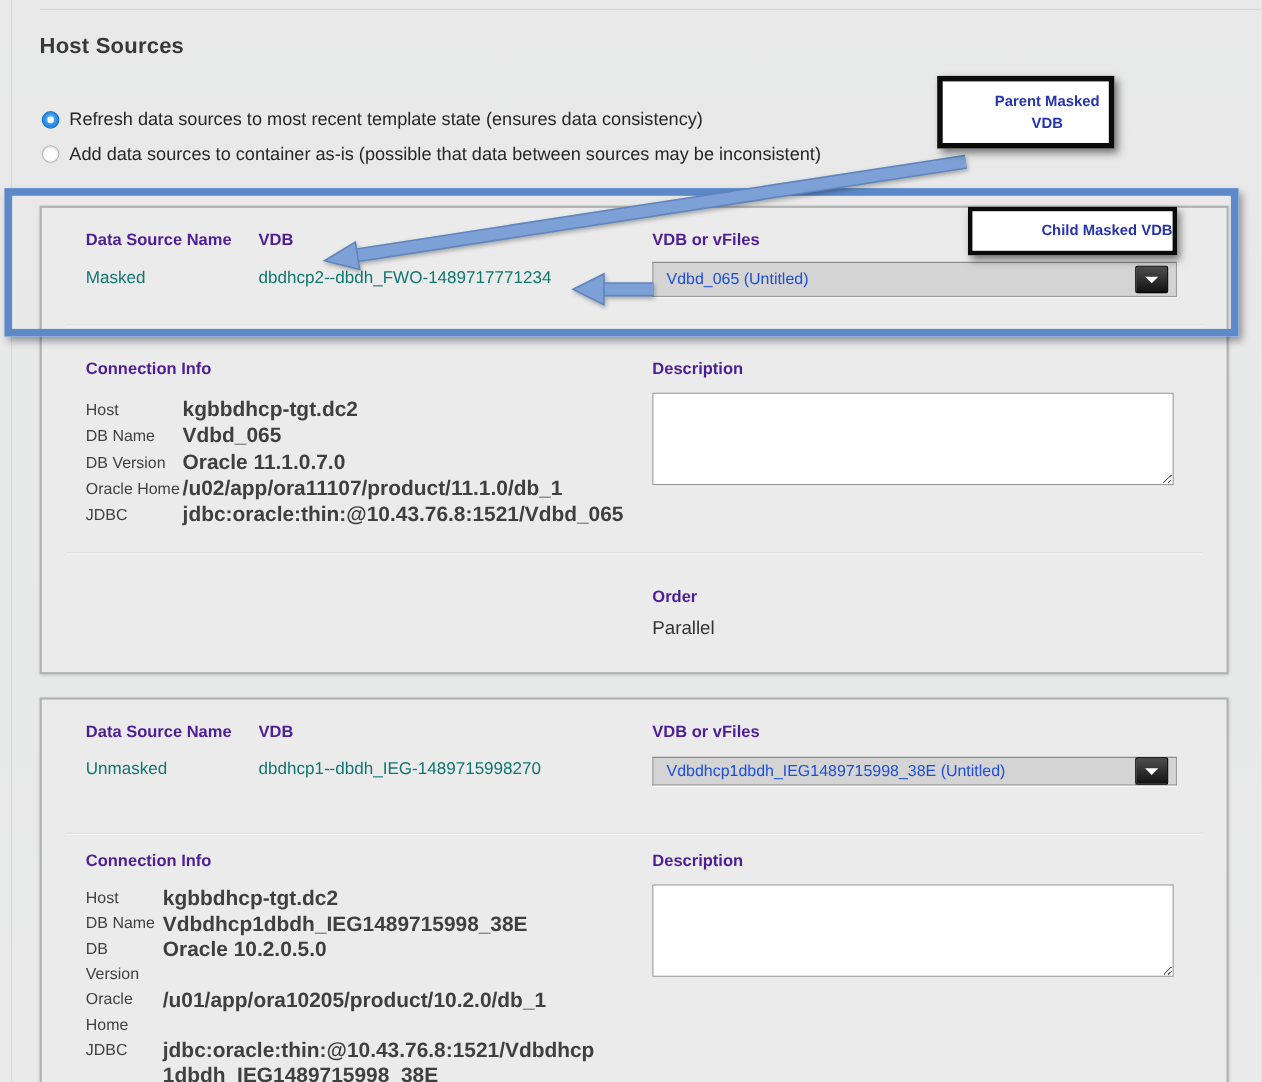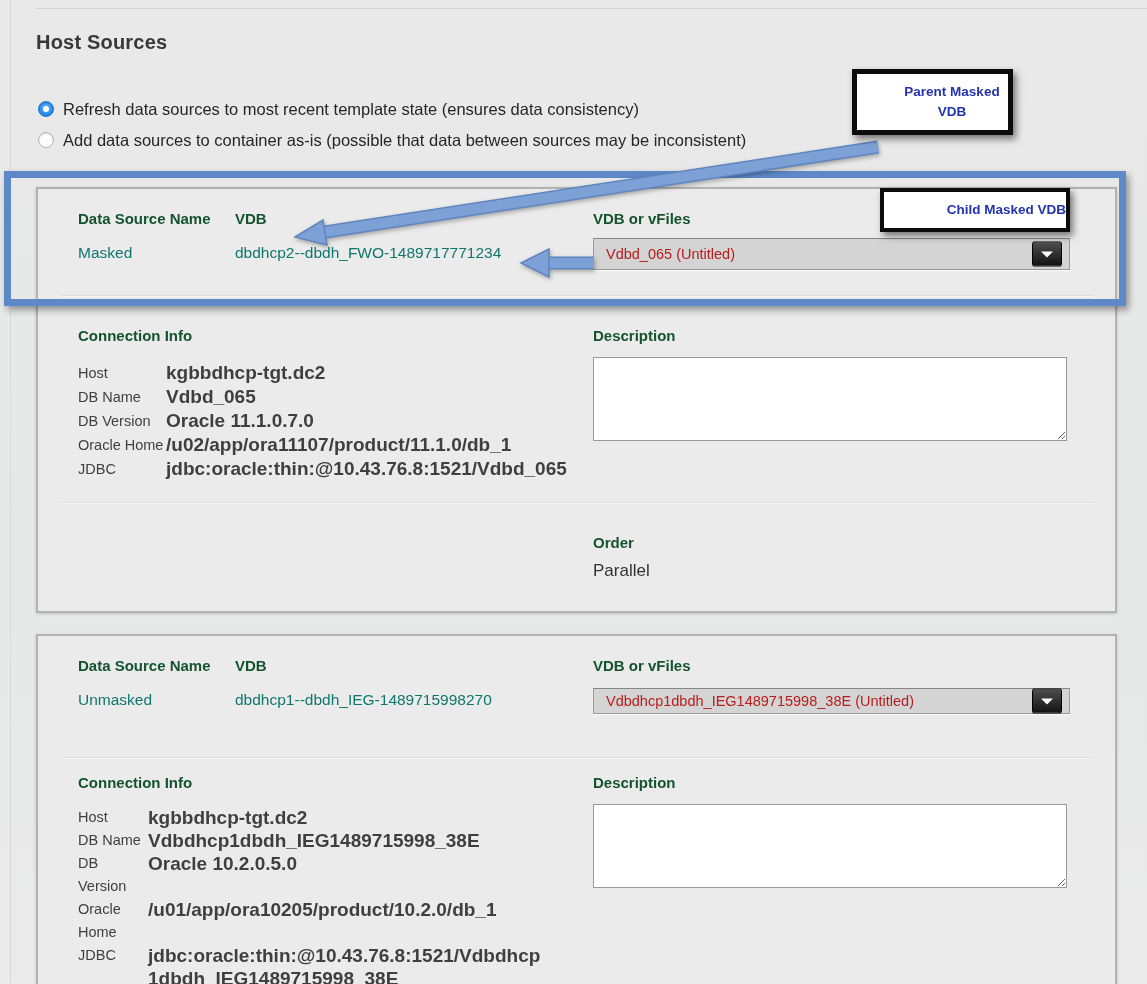--- a/index.html
+++ b/index.html
@@ -19,32 +19,32 @@
   .radio{width:16px;height:16px;border-radius:50%;background:#fdfdfd;border:1px solid #b5b5b5;
          box-shadow:inset 0 1px 2px rgba(0,0,0,.14);flex:0 0 16px;}
   .radio.on{background:radial-gradient(circle at 50% 40%,#6cb5ff 0%,var(--radio) 70%);border-color:#1674d2;}
   .radio.on::after{content:"";display:block;width:6px;height:6px;margin:4px auto;border-radius:50%;background:#fff;}
   .opt-label{font-size:16.5px;color:#262626;white-space:nowrap;}
   
   .panel{position:absolute;left:36px;width:1081px;background:#ebebeb;border:2px solid #b2b2b2;
          box-shadow:0 1px 3px rgba(0,0,0,.18);z-index:1;}
   .p1{top:187px;height:426px}
   .p2{top:634px;height:366px}
-  .hdr{position:absolute;font-size:15px;font-weight:bold;color:#14532d;white-space:nowrap;}
+  .hdr{position:absolute;font-size:15px;font-weight:bold;color:#4c1d95;white-space:nowrap;}
   .val{position:absolute;font-size:15.5px;color:#0f766e;white-space:nowrap;}
   .name-hdr{left:40px;top:21px}.vdb-hdr{left:197px;top:21px}.select-hdr{left:555px;top:21px}
   .name-val{left:40px;top:55px}.vdb-val{left:197px;top:55px}
   .conn-hdr{left:40px;top:138px}.desc-hdr{left:555px;top:138px}
   .sep{position:absolute;left:22px;width:1033px;height:2px;border-top:1px solid #dedede;border-bottom:1px solid #f6f6f6;}
   .sep1{top:106px}.p2 .sep1{top:121px}.sep2{top:313px}
   
   .dropdown{position:absolute;left:555px;top:49px;width:477px;height:32px;background:#d4d4d4;
             border:1px solid #9a9a9a;border-top-color:#868686;box-shadow:0 1px 1px rgba(255,255,255,.7);cursor:pointer;}
   .p2 .dropdown{top:52px;height:26px}
-  .dd-text{position:absolute;left:12px;top:0;bottom:0;display:flex;align-items:center;font-size:14.5px;color:#b91c1c;white-space:nowrap;}
+  .dd-text{position:absolute;left:12px;top:0;bottom:0;display:flex;align-items:center;font-size:14.5px;color:#1d4ed8;white-space:nowrap;}
   .dd-btn{position:absolute;right:7px;top:50%;transform:translateY(-50%);width:30px;height:25px;
           background:linear-gradient(#4e4e4e,#121212);border:1px solid #000;border-radius:2px;
           display:flex;align-items:center;justify-content:center;}
   .caret{width:0;height:0;border-left:6px solid transparent;border-right:6px solid transparent;border-top:6px solid #fff;}
   
   .conn-table{position:absolute;left:40px;}
   .p1 .conn-table{top:172px;width:505px}
   .p2 .conn-table{top:170px;width:480px}
   .conn-row{display:flex;align-items:flex-start;}
   .conn-label{flex:0 0 auto;font-size:14.5px;color:#3f3f3f;}

